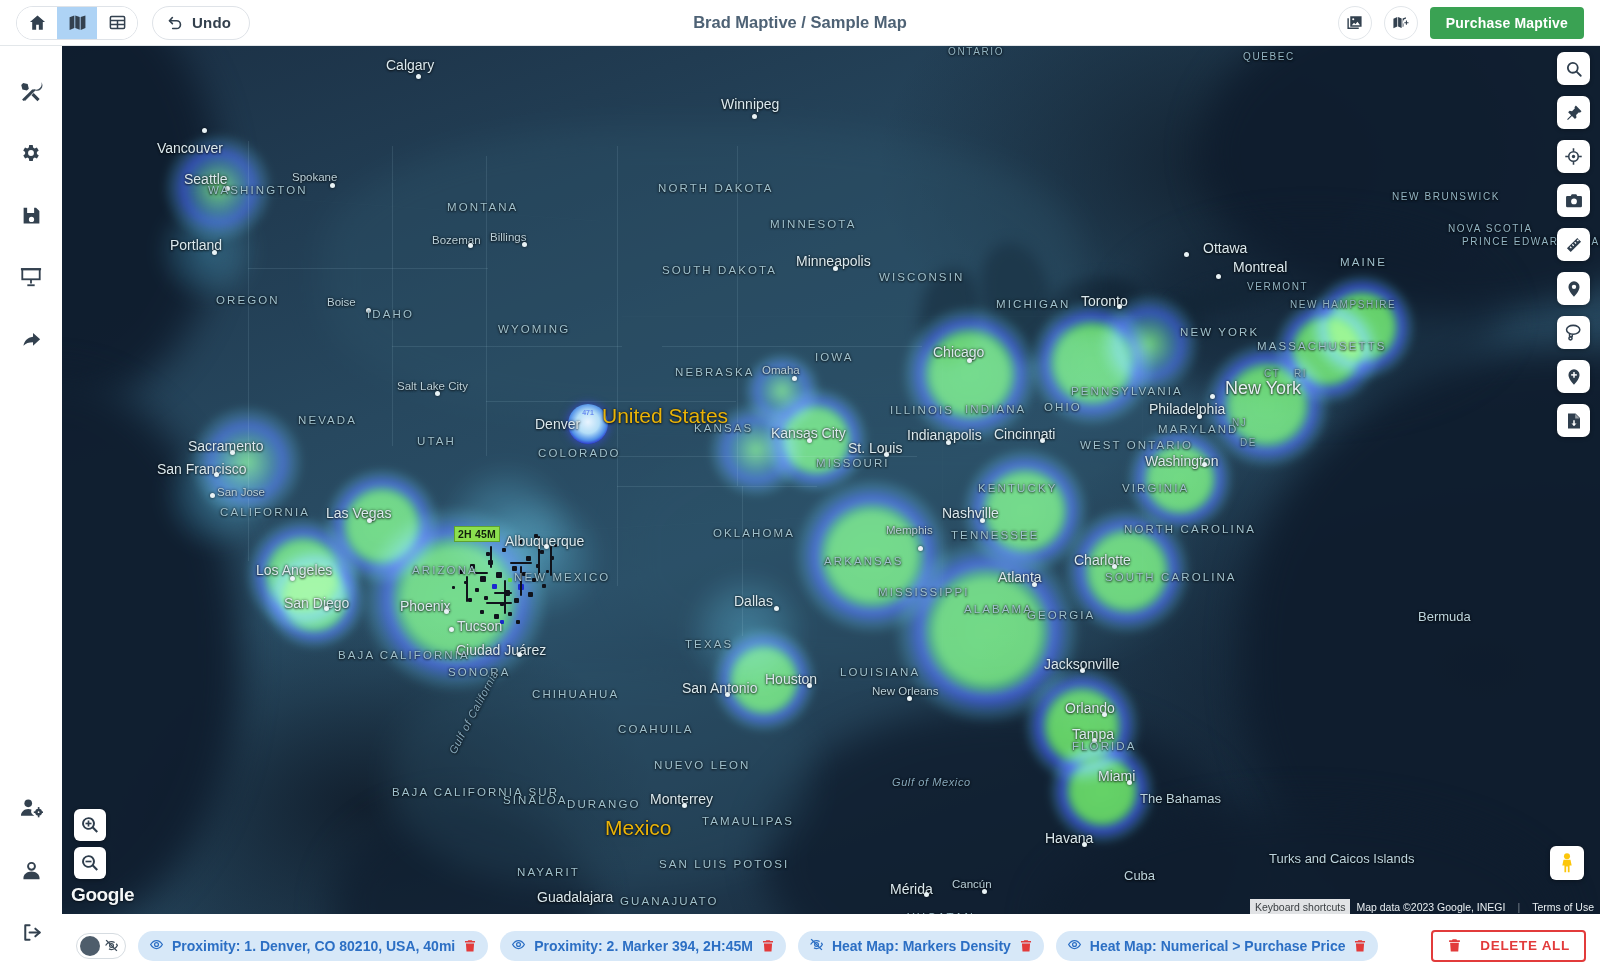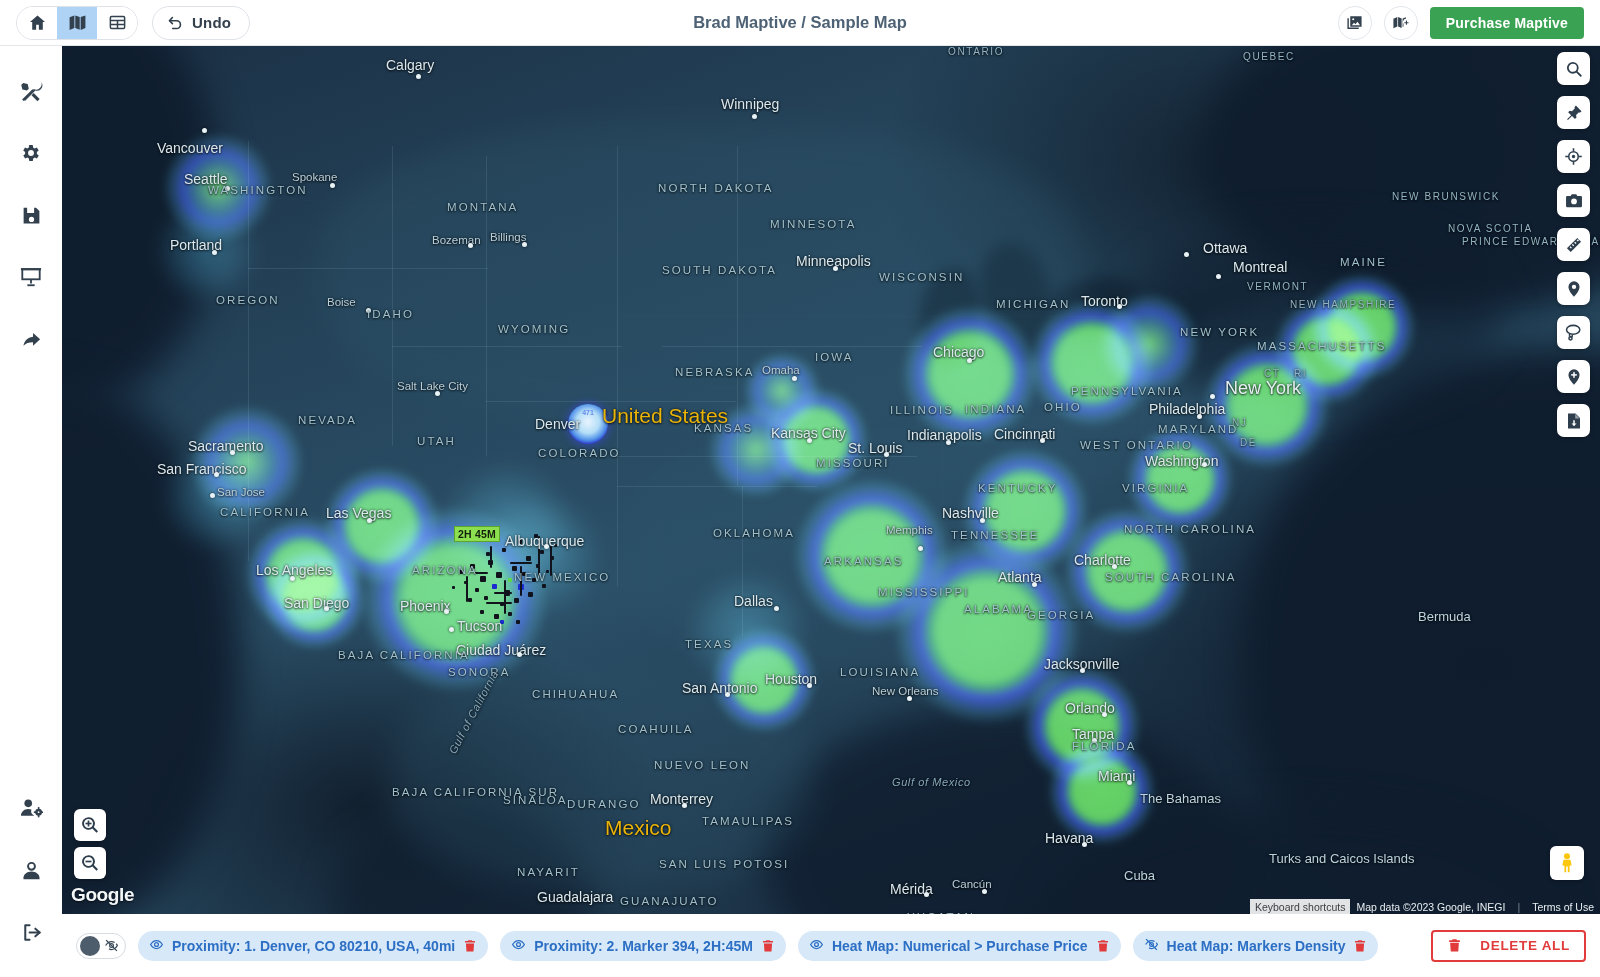--- a/index.html
+++ b/index.html
@@ -777,44 +777,44 @@
             </svg></span>
           <span>Proximity: 2. Marker 394, 2H:45M</span>
           <span class="trash">
             <svg width="14" height="14" viewBox="0 0 24 24" fill="#e23b3b">
               <path d="M9 2h6l1 1.6h4.6v2.6H3.4V3.6H8zM5 7.6h14l-1 14H6z"></path>
             </svg>
           </span>
         </div>
         <div class="chip">
           <span><svg width="15" height="15" viewBox="0 0 24 24" fill="none" stroke="#2c6fc4" stroke-width="2">
-              <path d="M2.6 12S6.4 5.6 12 5.6 21.4 12 21.4 12 17.6 18.4 12 18.4 2.6 12 2.6 12z"></path>
-              <circle cx="12" cy="12" r="3.1"></circle>
-            </svg></span>
-          <span>Heat Map: Numerical &gt; Purchase Price</span>
-          <span class="trash">
-            <svg width="14" height="14" viewBox="0 0 24 24" fill="#e23b3b">
-              <path d="M9 2h6l1 1.6h4.6v2.6H3.4V3.6H8zM5 7.6h14l-1 14H6z"></path>
-            </svg>
-          </span>
-        </div>
-        <div class="chip">
-          <span><svg width="15" height="15" viewBox="0 0 24 24" fill="none" stroke="#2c6fc4" stroke-width="2">
               <path d="M2.6 12S6.4 5.6 12 5.6a9.4 9.4 0 0 1 5 1.5"></path>
               <path d="M19.6 9.2A17 17 0 0 1 21.4 12S17.6 18.4 12 18.4a8.9 8.9 0 0 1-4-1"></path>
               <circle cx="12" cy="12" r="3"></circle>
               <line x1="3.4" y1="3.4" x2="20.6" y2="20.6" stroke-width="2.2"></line>
             </svg></span>
           <span>Heat Map: Markers Density</span>
           <span class="trash">
             <svg width="14" height="14" viewBox="0 0 24 24" fill="#e23b3b">
               <path d="M9 2h6l1 1.6h4.6v2.6H3.4V3.6H8zM5 7.6h14l-1 14H6z"></path>
             </svg>
           </span>
         </div>
+        <div class="chip">
+          <span><svg width="15" height="15" viewBox="0 0 24 24" fill="none" stroke="#2c6fc4" stroke-width="2">
+              <path d="M2.6 12S6.4 5.6 12 5.6 21.4 12 21.4 12 17.6 18.4 12 18.4 2.6 12 2.6 12z"></path>
+              <circle cx="12" cy="12" r="3.1"></circle>
+            </svg></span>
+          <span>Heat Map: Numerical &gt; Purchase Price</span>
+          <span class="trash">
+            <svg width="14" height="14" viewBox="0 0 24 24" fill="#e23b3b">
+              <path d="M9 2h6l1 1.6h4.6v2.6H3.4V3.6H8zM5 7.6h14l-1 14H6z"></path>
+            </svg>
+          </span>
+        </div>
       </div>
 
     <button class="delete-all">
       <svg width="15" height="15" viewBox="0 0 24 24" fill="#e23b3b">
           <path d="M9 2h6l1 1.6h4.6v2.6H3.4V3.6H8zM5 7.6h14l-1 14H6z"></path>
         </svg>
       <span>DELETE ALL</span>
     </button>
   </div>
 

